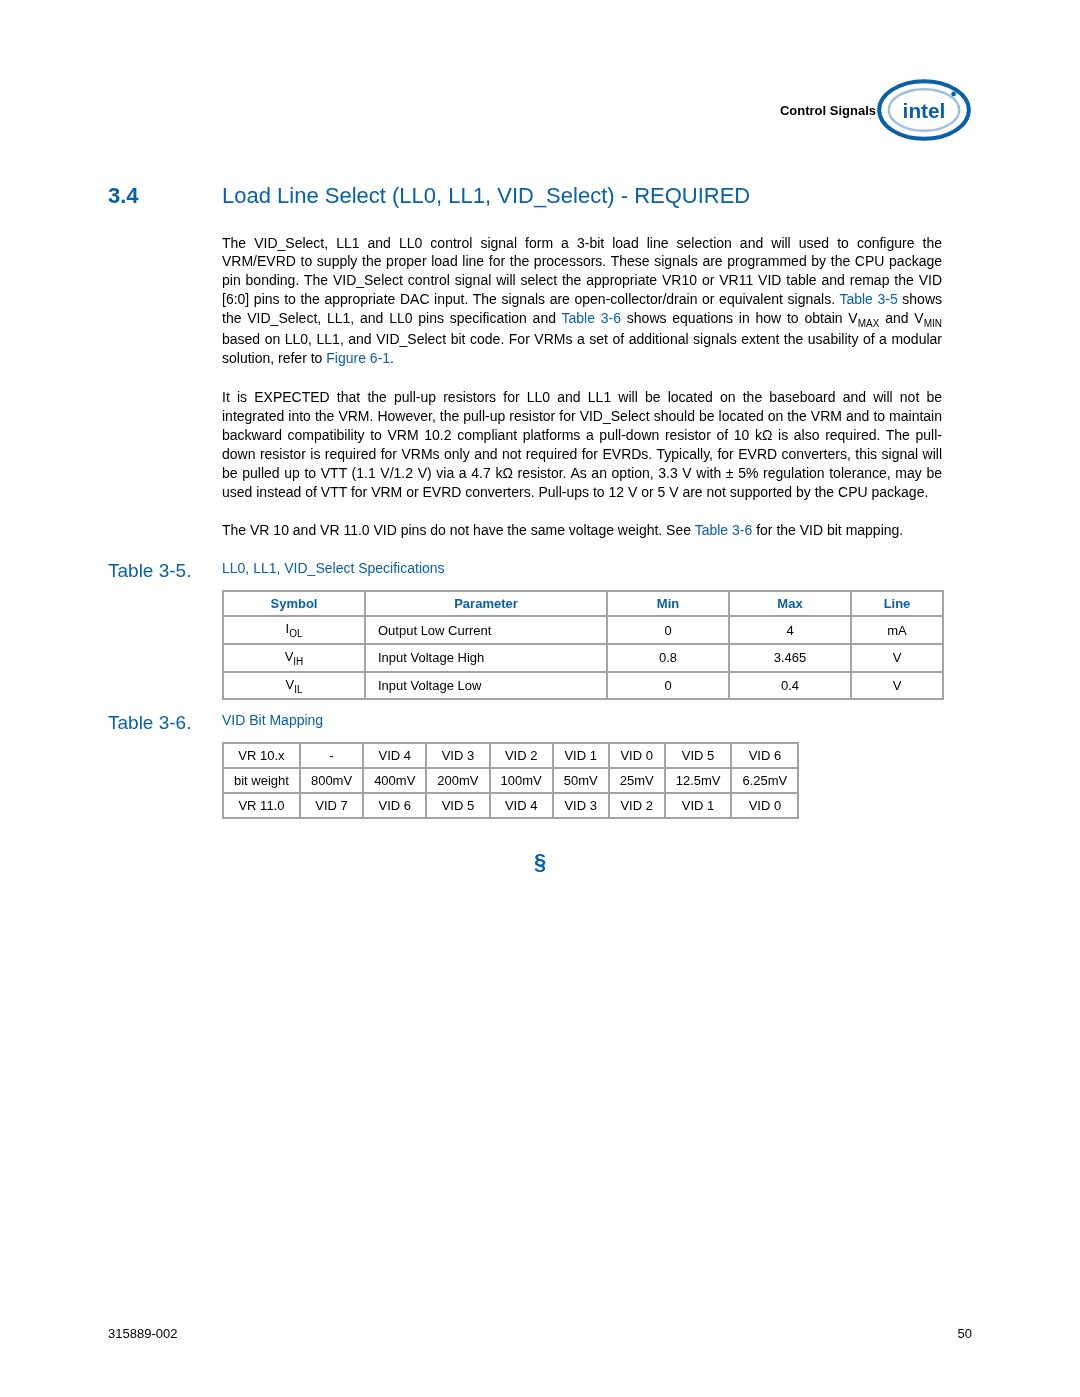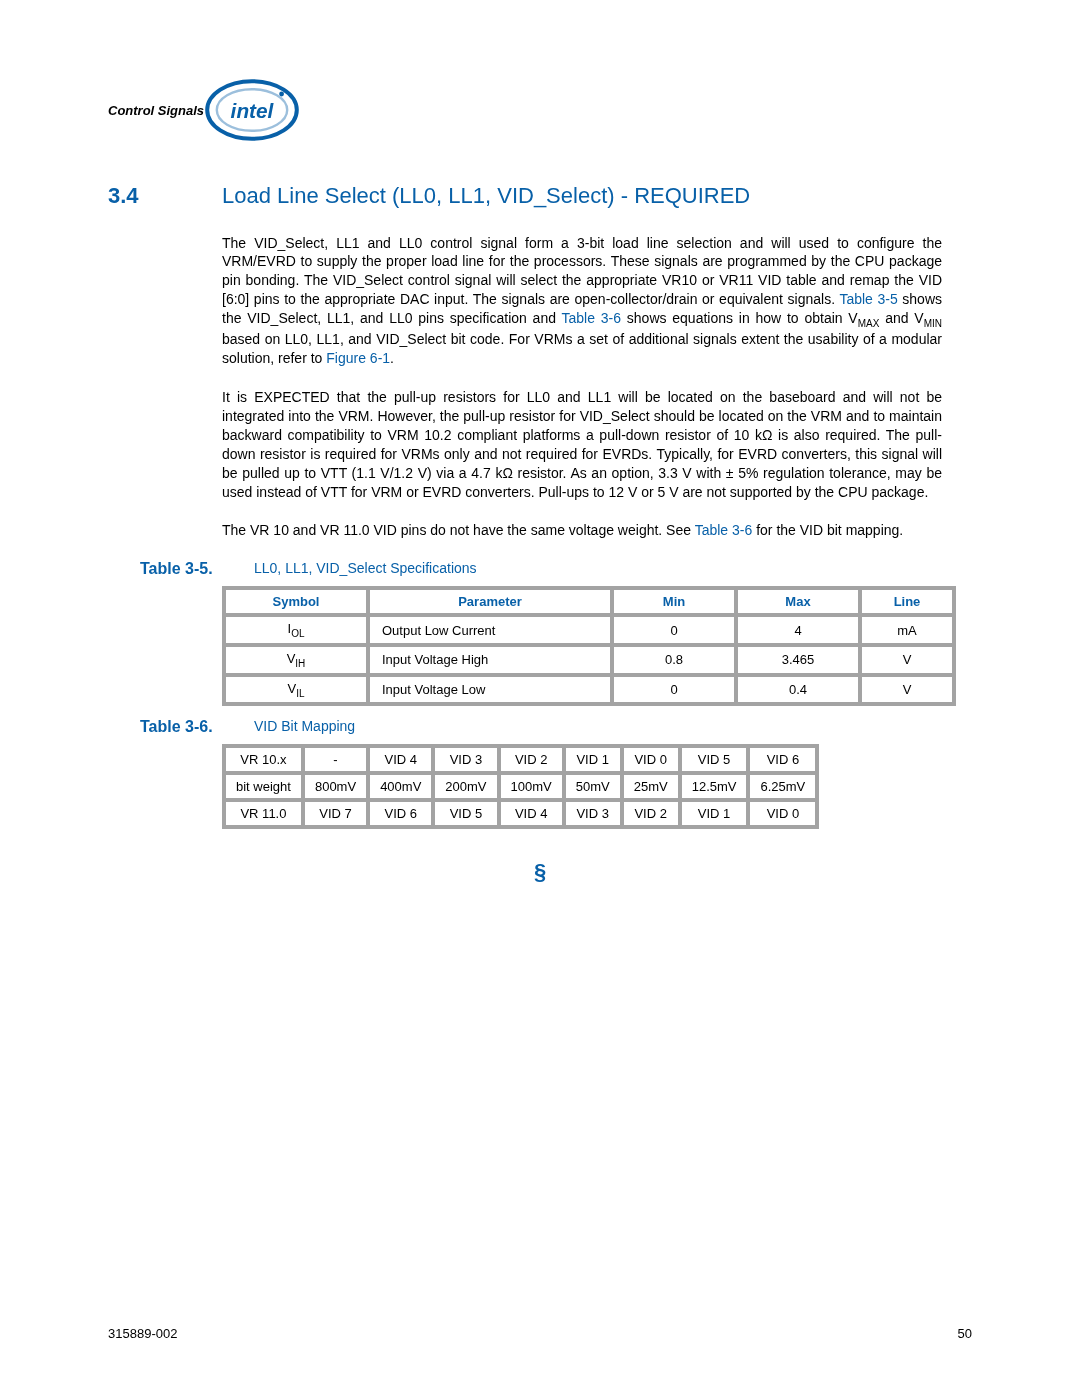--- a/index.html
+++ b/index.html
@@ -11,24 +11,23 @@
   }
   .page {
     width: 1080px;
     height: 1397px;
     position: relative;
     box-sizing: border-box;
     padding: 78px 108px 0 108px;
   }
   .top-row {
     display: flex;
-    justify-content: flex-start;
+    justify-content: flex-end;
     align-items: center;
     margin-bottom: 40px;
-    font-style: italic;
   }
   .running-header {
     font-size: 13px;
     font-weight: bold;
   }
   .logo-wrap {
     width: 96px;
     height: 64px;
   }
   .logo-wrap svg {
@@ -74,41 +73,40 @@
   .bold {
     font-weight: normal;
   }
   .caption-row {
     display: flex;
     margin: 12px 0 8px 0;
   }
   .caption-label {
     width: 114px;
     flex: 0 0 114px;
-    font-size: 16px;
-    font-weight: bold;
-    color: #0860a8;
-    margin-left: 32px;
+    font-size: 19px;
+    font-weight: normal;
+    color: #0860a8;
   }
   .caption-title {
     font-size: 14px;
     font-weight: normal;
     color: #0860a8;
   }
   table.spec {
     border-collapse: collapse;
     margin-left: 114px;
     font-size: 13px;
   }
   table.spec th {
     color: #0860a8;
     font-weight: bold;
   }
   table.spec th, table.spec td {
-    border: 4px solid #a3a3a3;
+    border: 2px solid #a3a3a3;
     padding: 4px 10px;
     text-align: center;
     white-space: nowrap;
   }
   table.spec td.left {
     text-align: left;
     padding-left: 12px;
   }
   .section-mark {
     text-align: center;

